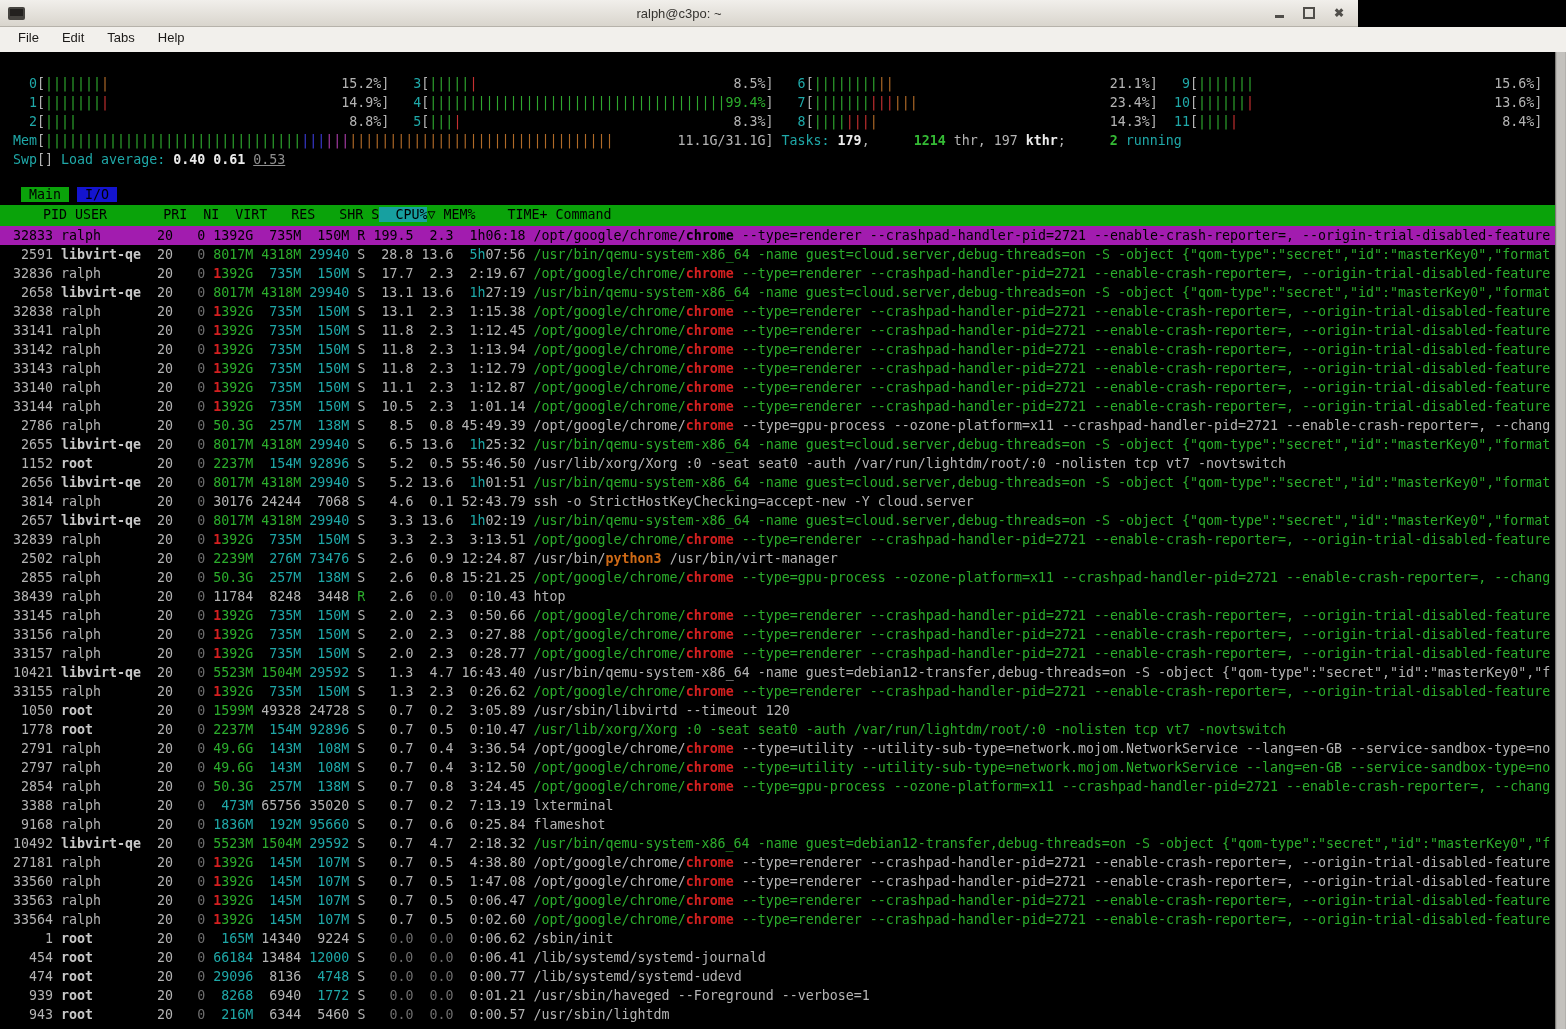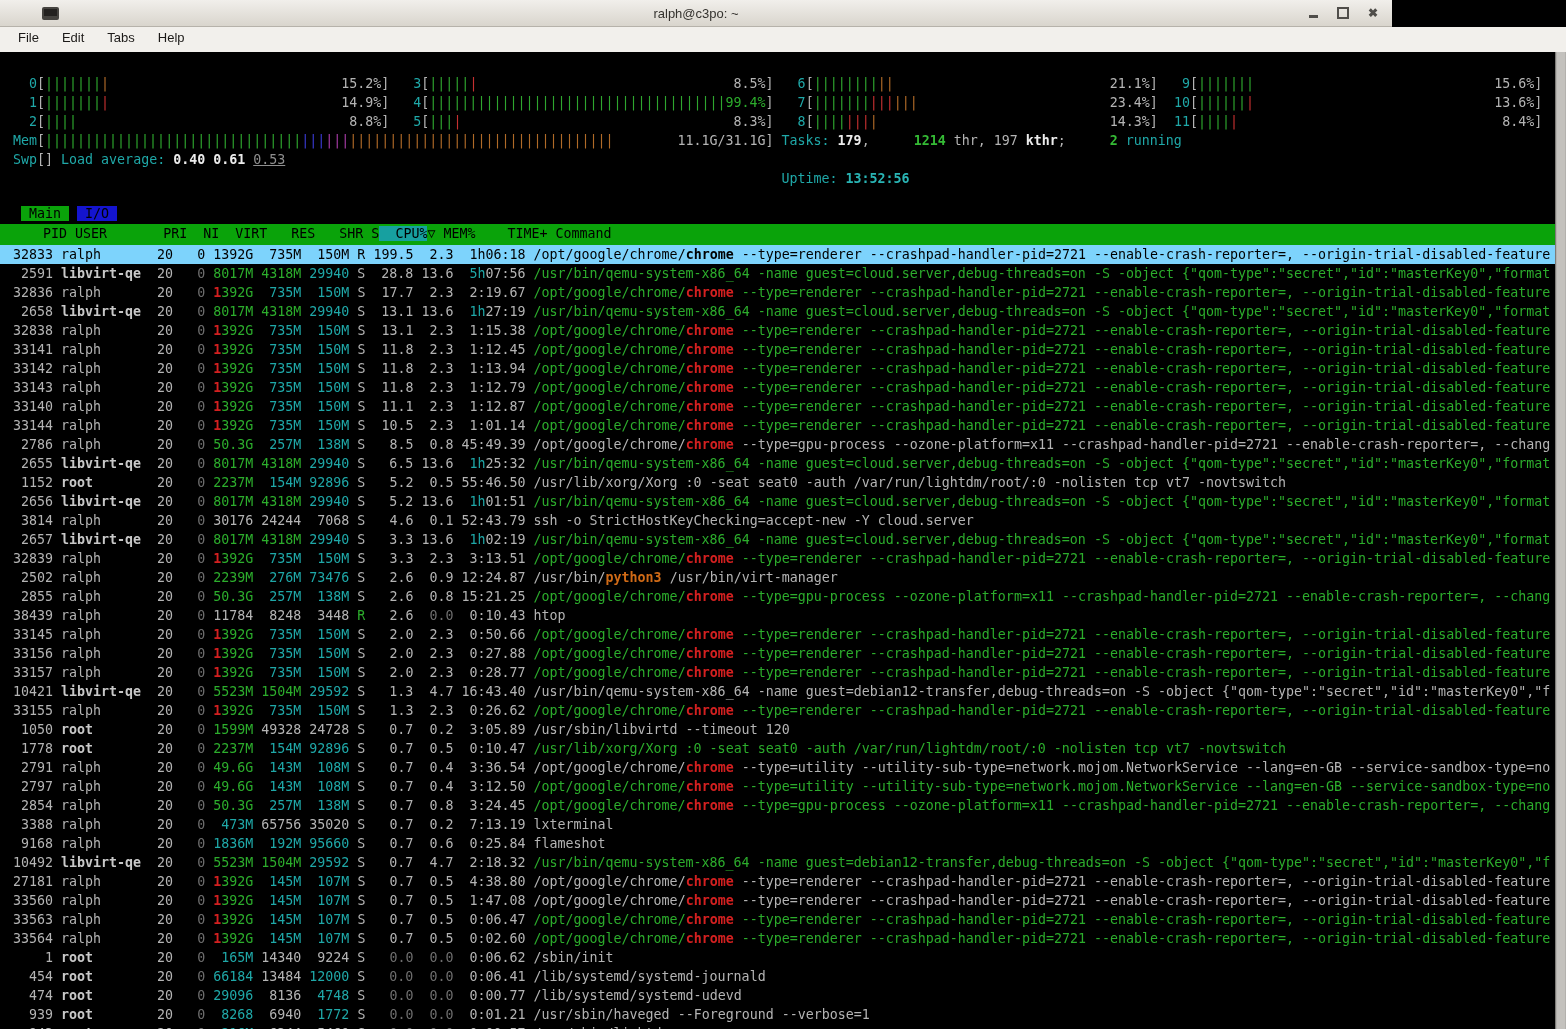--- a/index.html
+++ b/index.html
@@ -1,21 +1,21 @@
 <!DOCTYPE html>
 <html><head>
 <meta charset="utf-8">
 <style>
   html,body{margin:0;padding:0;background:#000;}
   body{width:1566px;height:1029px;overflow:hidden;position:relative;
        font-family:"Liberation Sans",sans-serif;}
   
   .titlebar{position:absolute;left:0;top:0;width:1358px;height:26px;
     background:linear-gradient(#f1efeb,#d9d5cd);border-bottom:1px solid #b6b2aa;
-    display:flex;align-items:center;padding-left:34px;}
+    display:flex;align-items:center;}
   .win-icon{width:17px;height:13px;background:#45433f;border-radius:2px;margin-left:8px;
     position:relative;}
   .win-icon::after{content:"";position:absolute;left:2px;top:2px;right:2px;bottom:4px;background:#23211f;}
   .title-text{position:absolute;left:0;right:0;text-align:center;font-size:13px;color:#35332f;}
   .win-btns{margin-left:auto;display:flex;align-items:center;gap:16px;padding-right:12px;z-index:2;}
   .wb{width:14px;height:14px;display:flex;align-items:center;justify-content:center;color:#504e4a;cursor:pointer;}
   .wb-min-glyph{width:9px;height:3px;background:#504e4a;margin-top:6px;}
   .wb-max-glyph{width:8px;height:8px;border:2px solid #504e4a;}
   .wb-close-glyph{font-size:12px;font-weight:bold;line-height:1;}
   .menubar{position:absolute;left:0;top:27px;width:1566px;height:25px;background:#f2f0ec;
@@ -29,21 +29,21 @@
   .hline{height:19px;white-space:pre;overflow:hidden;padding-left:13px;}
   .minner{display:inline-flex;justify-content:space-between;overflow:hidden;vertical-align:top;height:19px;}
   .gapline{height:16px;}
   .tabsline{height:20px;white-space:pre;padding-left:13px;}
   .tab-main{background:#0aa30a;color:#000;}
   .tab-io{background:#1414cf;color:#000;}
   .thead{height:21px;white-space:pre;background:#0aa30a;color:#000;padding-left:27px;overflow:hidden;}
   .sortcell{background:#17a0a0;}
   .rows{}
   .prow{height:19px;white-space:pre;overflow:hidden;padding-left:13px;}
-  .prow.sel{background:#7dd3fc;}
+  .prow.sel{background:#a21caf;}
   .prow.sel span{color:#000 !important;}
   
   .c-w{color:#b4b4b4;} .c-d{color:#6e6e6e;} .c-d2{color:#8f8f8f;text-decoration:underline;}
   .c-W{color:#ececec;font-weight:bold;text-align:right;}
   .c-g{color:#2cad2c;} .c-G{color:#35bb35;font-weight:bold;margin-left:36px;}
   .c-c{color:#1fa8a8;} .c-C{color:#29b4b4;font-weight:bold;}
   .c-r{color:#d42020;font-weight:bold;} .c-R{color:#d42020;font-weight:bold;}
   .c-o{color:#cf6a16;font-weight:bold;}
   .c-b{color:#c8c8c8;font-weight:bold;}
   .t-g{color:#2ea62e;} .t-r{color:#c53030;} .t-o{color:#b06a28;}
@@ -78,21 +78,20 @@
     <span class="menu-item">Help</span>
   </div>
 
 <div class="terminal">
   <div class="hblock" id="hblock">
       <div class="hline"><span class="c-c">  0</span><span class="c-w">[</span><span class="minner" style="width: 42ch;"><span><span class="t-g">|||||||</span><span class="t-o">|</span></span><span class="c-w">15.2%</span></span><span class="c-w">]</span><span> </span><span class="c-c">  3</span><span class="c-w">[</span><span class="minner" style="width: 42ch;"><span><span class="t-g">|||||</span><span class="t-r">|</span></span><span class="c-w">8.5%</span></span><span class="c-w">]</span><span> </span><span class="c-c">  6</span><span class="c-w">[</span><span class="minner" style="width: 42ch;"><span><span class="t-g">||||||||</span><span class="t-o">||</span></span><span class="c-w">21.1%</span></span><span class="c-w">]</span><span> </span><span class="c-c">  9</span><span class="c-w">[</span><span class="minner" style="width: 42ch;"><span><span class="t-g">|||||||</span></span><span class="c-w">15.6%</span></span><span class="c-w">]</span></div>
       <div class="hline"><span class="c-c">  1</span><span class="c-w">[</span><span class="minner" style="width: 42ch;"><span><span class="t-g">|||||||</span><span class="t-r">|</span></span><span class="c-w">14.9%</span></span><span class="c-w">]</span><span> </span><span class="c-c">  4</span><span class="c-w">[</span><span class="minner" style="width: 42ch;"><span><span class="t-g">|||||||||||||||||||||||||||||||||||||</span></span><span class="c-g">99.4%</span></span><span class="c-w">]</span><span> </span><span class="c-c">  7</span><span class="c-w">[</span><span class="minner" style="width: 42ch;"><span><span class="t-g">|||||||</span><span class="t-r">|||</span><span class="t-o">|||</span></span><span class="c-w">23.4%</span></span><span class="c-w">]</span><span> </span><span class="c-c"> 10</span><span class="c-w">[</span><span class="minner" style="width: 42ch;"><span><span class="t-g">||||||</span><span class="t-r">|</span></span><span class="c-w">13.6%</span></span><span class="c-w">]</span></div>
       <div class="hline"><span class="c-c">  2</span><span class="c-w">[</span><span class="minner" style="width: 42ch;"><span><span class="t-g">||||</span></span><span class="c-w">8.8%</span></span><span class="c-w">]</span><span> </span><span class="c-c">  5</span><span class="c-w">[</span><span class="minner" style="width: 42ch;"><span><span class="t-g">|||</span><span class="t-r">|</span></span><span class="c-w">8.3%</span></span><span class="c-w">]</span><span> </span><span class="c-c">  8</span><span class="c-w">[</span><span class="minner" style="width: 42ch;"><span><span class="t-g">||||</span><span class="t-r">|||</span><span class="t-o">|</span></span><span class="c-w">14.3%</span></span><span class="c-w">]</span><span> </span><span class="c-c"> 11</span><span class="c-w">[</span><span class="minner" style="width: 42ch;"><span><span class="t-g">||||</span><span class="t-r">|</span></span><span class="c-w">8.4%</span></span><span class="c-w">]</span></div>
       <div class="hline"><span class="c-c">Mem</span><span class="c-w">[</span><span class="minner" style="width: 90ch;"><span><span class="t-g">||||||||||||||||||||||||||||||||</span><span class="t-b">|||</span><span class="t-p">|||</span><span class="t-o">|||||||||||||||||||||||||||||||||</span></span><span class="c-w">11.1G/31.1G</span></span><span class="c-w">]</span><span> </span><span class="c-c">Tasks: </span><span class="c-W">179</span><span class="c-w">, </span><span class="c-G">1214</span><span class="c-w"> thr</span><span class="c-w">, </span><span class="c-w">197</span><span class="c-W"> kthr</span><span class="c-w">; </span><span class="c-G">2</span><span class="c-c"> running</span></div>
       <div class="hline"><span class="c-c">Swp</span><span class="c-w">[</span><span class="c-w">]</span><span> </span><span class="c-c">Load average: </span><span class="c-W">0.40 </span><span class="c-W">0.61 </span><span class="c-d2">0.53</span></div>
-      <div class="hline"><span>                                                                                                </span><span class="c-c">Uptime: </span><span class="c-C">13:52:56</span></div>
     </div>
   <div class="gapline"></div>
   <div class="tabsline" id="tabsline"><span> </span><span class="tab-main"> Main </span><span> </span><span class="tab-io"> I/O </span></div>
   <div class="thead" id="thead"><span>  PID</span><span> </span><span>USER      </span><span> </span><span>PRI</span><span> </span><span> NI</span><span> </span><span> VIRT</span><span> </span><span>  RES</span><span> </span><span>  SHR</span><span> </span><span>S</span><span class="sortcell">  CPU%</span><span>▽</span><span> </span><span>MEM%</span><span> </span><span>   TIME+</span><span> </span><span>Command</span></div>
   <div class="rows" id="rows">
       <div class="prow sel"><span class="c-w">32833 </span><span class="c-w">ralph      </span><span class="c-w"> 20 </span><span class="c-d">  0</span><span> </span><span class="c-w">1392G</span><span> </span><span> </span><span class="c-w">735M</span><span> </span><span> </span><span class="c-w">150M</span><span> </span><span class="c-w">R</span><span class="c-w"> 199.5</span><span class="c-w">  2.3</span><span>  </span><span class="c-c">1h</span><span class="c-w">06:18 </span><span class="c-g">/opt/google/chrome/</span><span class="c-r">chrome</span><span class="c-g"> --type=renderer --crashpad-handler-pid=2721 --enable-crash-reporter=, --origin-trial-disabled-feature</span></div>
       <div class="prow"><span class="c-w"> 2591 </span><span class="c-b">libvirt-qe </span><span class="c-w"> 20 </span><span class="c-d">  0</span><span> </span><span class="c-g">8017M</span><span> </span><span class="c-g">4318M</span><span> </span><span class="c-c">29940</span><span> </span><span class="c-w">S</span><span class="c-w">  28.8</span><span class="c-w"> 13.6</span><span>  </span><span class="c-c">5h</span><span class="c-w">07:56 </span><span class="c-g">/usr/bin/qemu-system-x86_64 -name guest=cloud.server,debug-threads=on -S -object {"qom-type":"secret","id":"masterKey0","format</span></div>
       <div class="prow"><span class="c-w">32836 </span><span class="c-w">ralph      </span><span class="c-w"> 20 </span><span class="c-d">  0</span><span> </span><span class="c-R">1</span><span class="c-g">392G</span><span> </span><span> </span><span class="c-c">735M</span><span> </span><span> </span><span class="c-c">150M</span><span> </span><span class="c-w">S</span><span class="c-w">  17.7</span><span class="c-w">  2.3</span><span>  </span><span class="c-w">2:19.67 </span><span class="c-g">/opt/google/chrome/</span><span class="c-r">chrome</span><span class="c-g"> --type=renderer --crashpad-handler-pid=2721 --enable-crash-reporter=, --origin-trial-disabled-feature</span></div>
       <div class="prow"><span class="c-w"> 2658 </span><span class="c-b">libvirt-qe </span><span class="c-w"> 20 </span><span class="c-d">  0</span><span> </span><span class="c-g">8017M</span><span> </span><span class="c-g">4318M</span><span> </span><span class="c-c">29940</span><span> </span><span class="c-w">S</span><span class="c-w">  13.1</span><span class="c-w"> 13.6</span><span>  </span><span class="c-c">1h</span><span class="c-w">27:19 </span><span class="c-g">/usr/bin/qemu-system-x86_64 -name guest=cloud.server,debug-threads=on -S -object {"qom-type":"secret","id":"masterKey0","format</span></div>
       <div class="prow"><span class="c-w">32838 </span><span class="c-w">ralph      </span><span class="c-w"> 20 </span><span class="c-d">  0</span><span> </span><span class="c-R">1</span><span class="c-g">392G</span><span> </span><span> </span><span class="c-c">735M</span><span> </span><span> </span><span class="c-c">150M</span><span> </span><span class="c-w">S</span><span class="c-w">  13.1</span><span class="c-w">  2.3</span><span>  </span><span class="c-w">1:15.38 </span><span class="c-g">/opt/google/chrome/</span><span class="c-r">chrome</span><span class="c-g"> --type=renderer --crashpad-handler-pid=2721 --enable-crash-reporter=, --origin-trial-disabled-feature</span></div>

